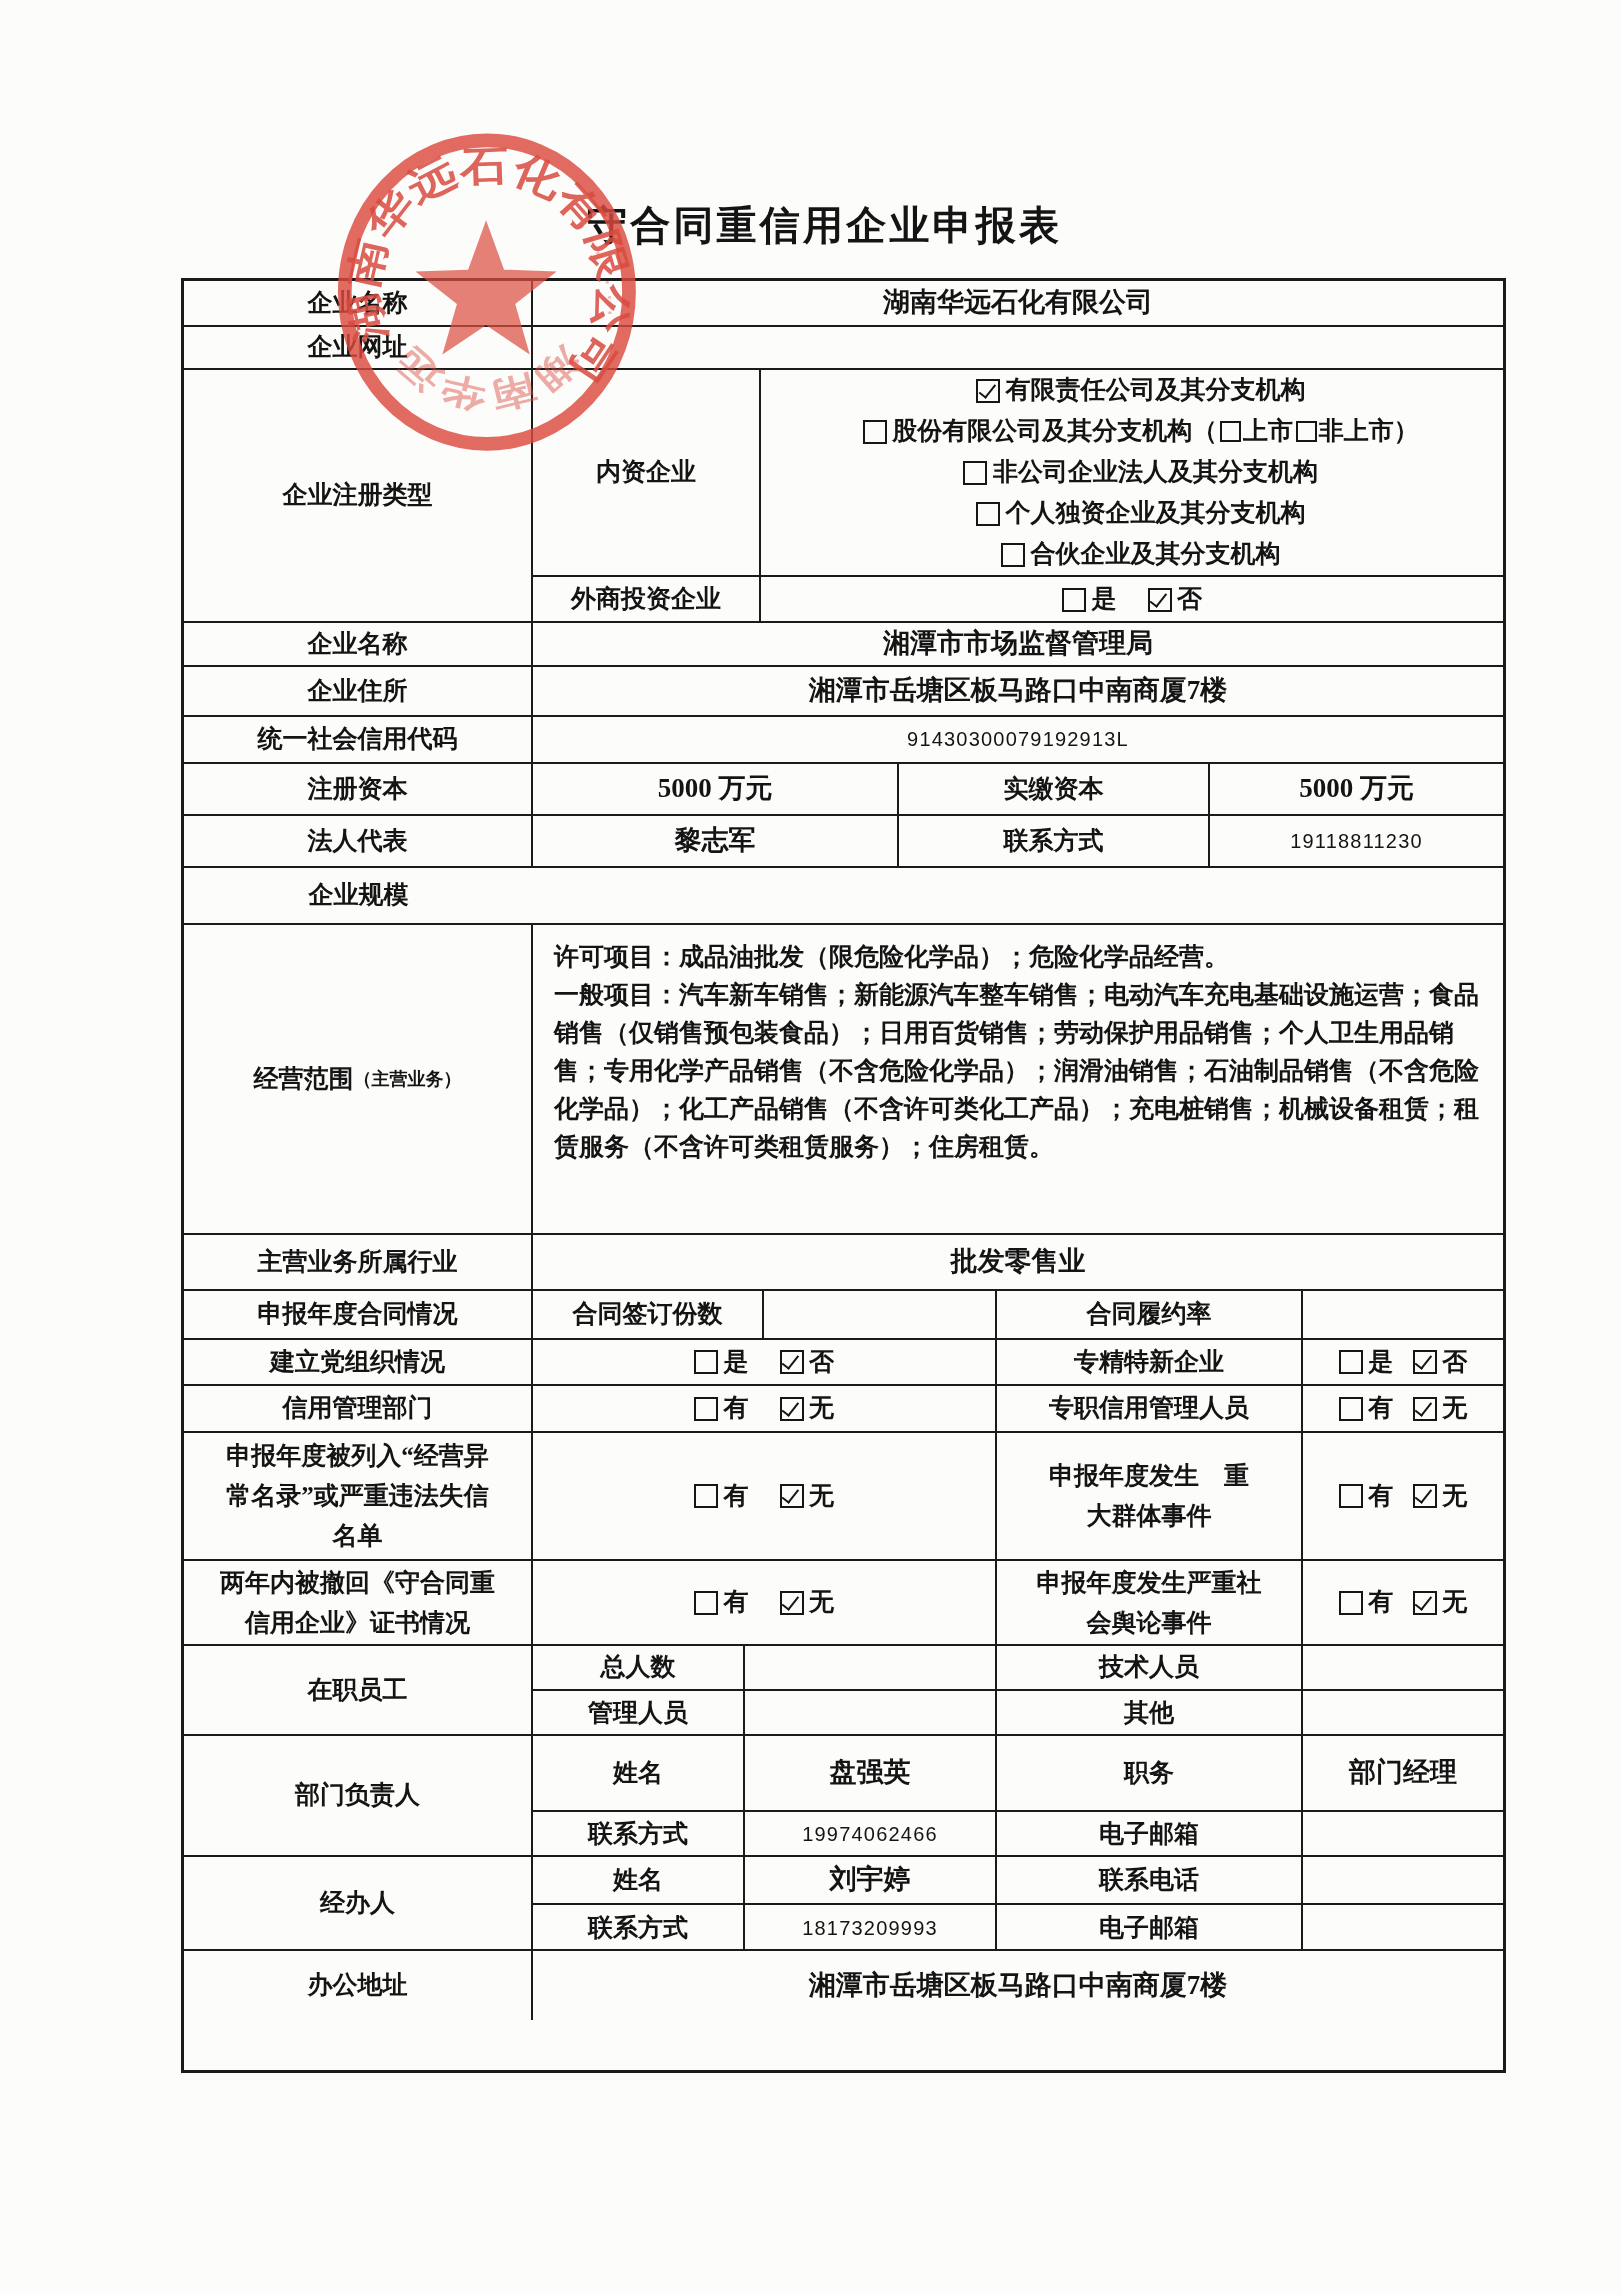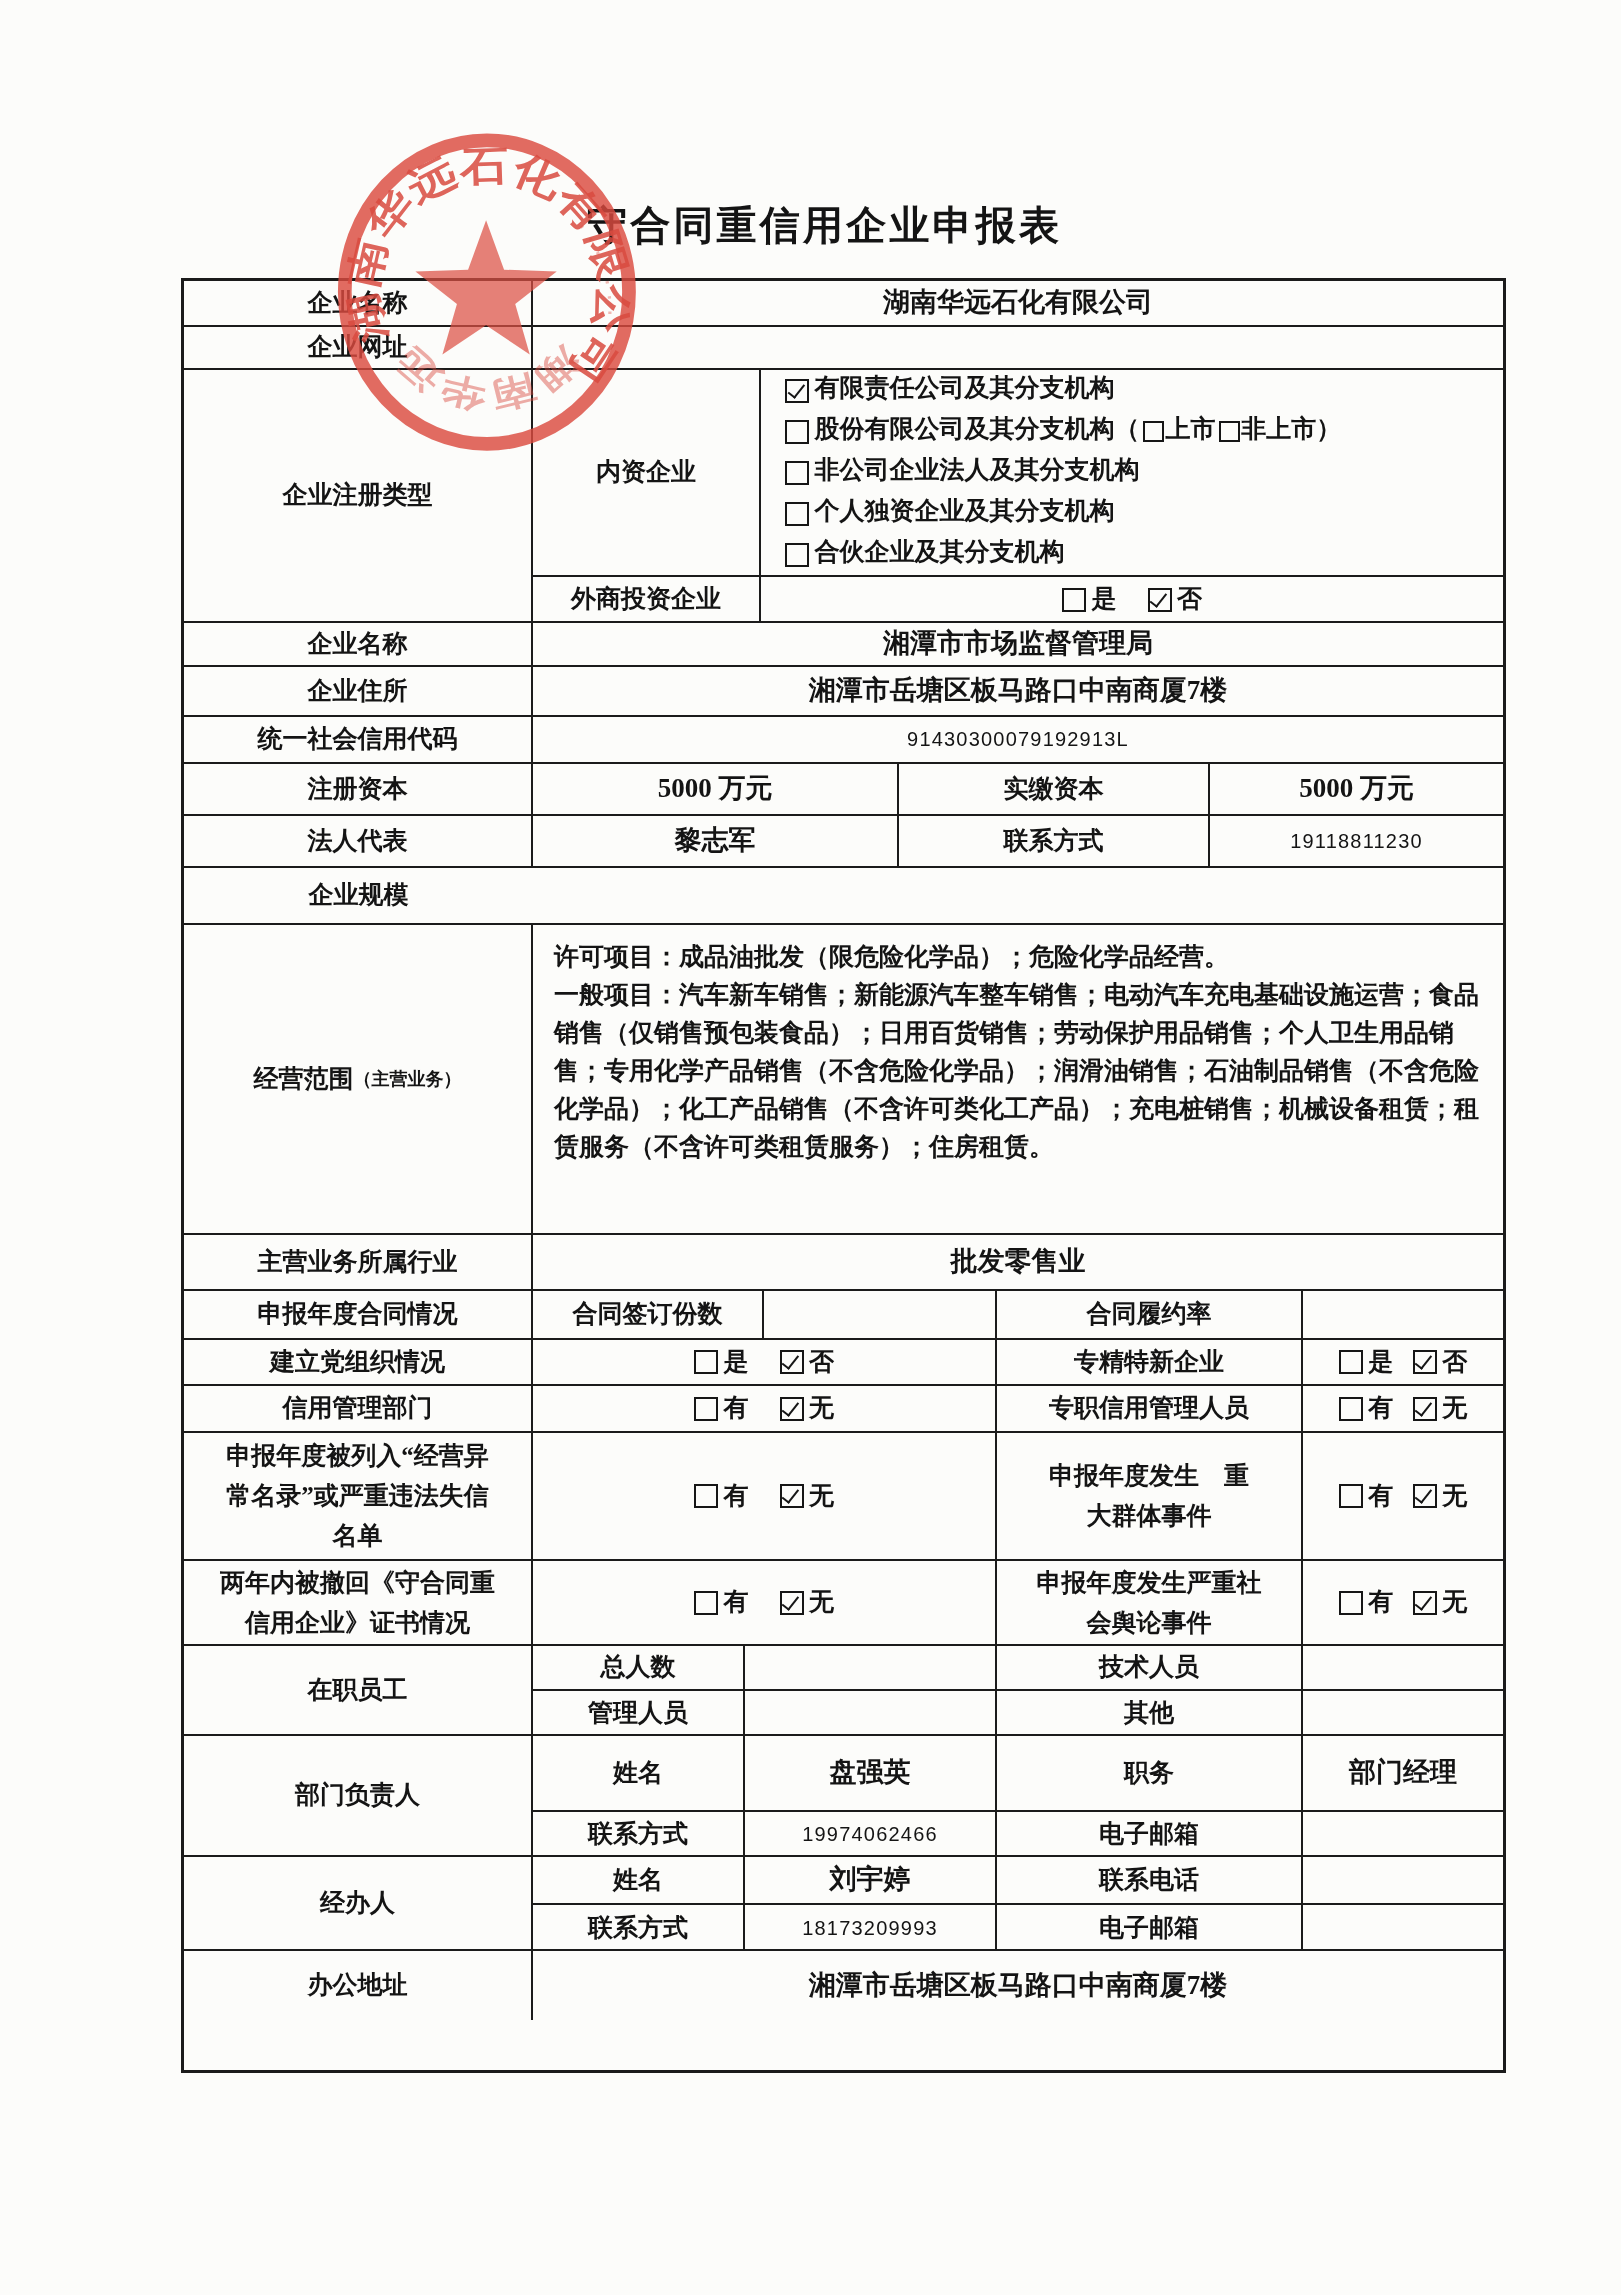--- a/index.html
+++ b/index.html
@@ -37,21 +37,21 @@
   
   .cb{display:inline-block;width:24px;height:24px;border:2.8px solid #161616;box-sizing:border-box;
       position:relative;margin-right:5.6px;flex:0 0 auto;}
   .cb.sm{width:21px;height:21px;margin:0 1.6px 0 3.2px;border-width:2.4px;}
   .cb.checked::after{content:"";position:absolute;left:4.8px;top:0px;width:7.3px;height:14.5px;
       border-right:2.8px solid #161616;border-bottom:2.8px solid #161616;transform:rotate(38deg);}
   .ck{display:flex;align-items:center;}
   .gap{margin-left:31px;}
   .gap-sm{margin-left:19.4px;}
   
-  .opts{flex-direction:column;align-items:flex-start;justify-content:center;padding-left:24px;font-family:Liberation Mono, monospace;}
+  .opts{flex-direction:column;align-items:center;justify-content:center;padding-left:24px;}
   .opt{display:flex;align-items:center;height:41px;font-size:25px;font-weight:600;}
   
   .scope{display:block;text-align:left;padding:13px 3px 0 21px;font-size:25px;line-height:38px;}
   .scope p{margin:0;}
   .sublab{font-size:18px;font-weight:600;}
   
   .seal{position:absolute;left:331px;top:129px;width:315px;height:327px;pointer-events:none;z-index:5;}
 </style>
 </head>
 <body>

